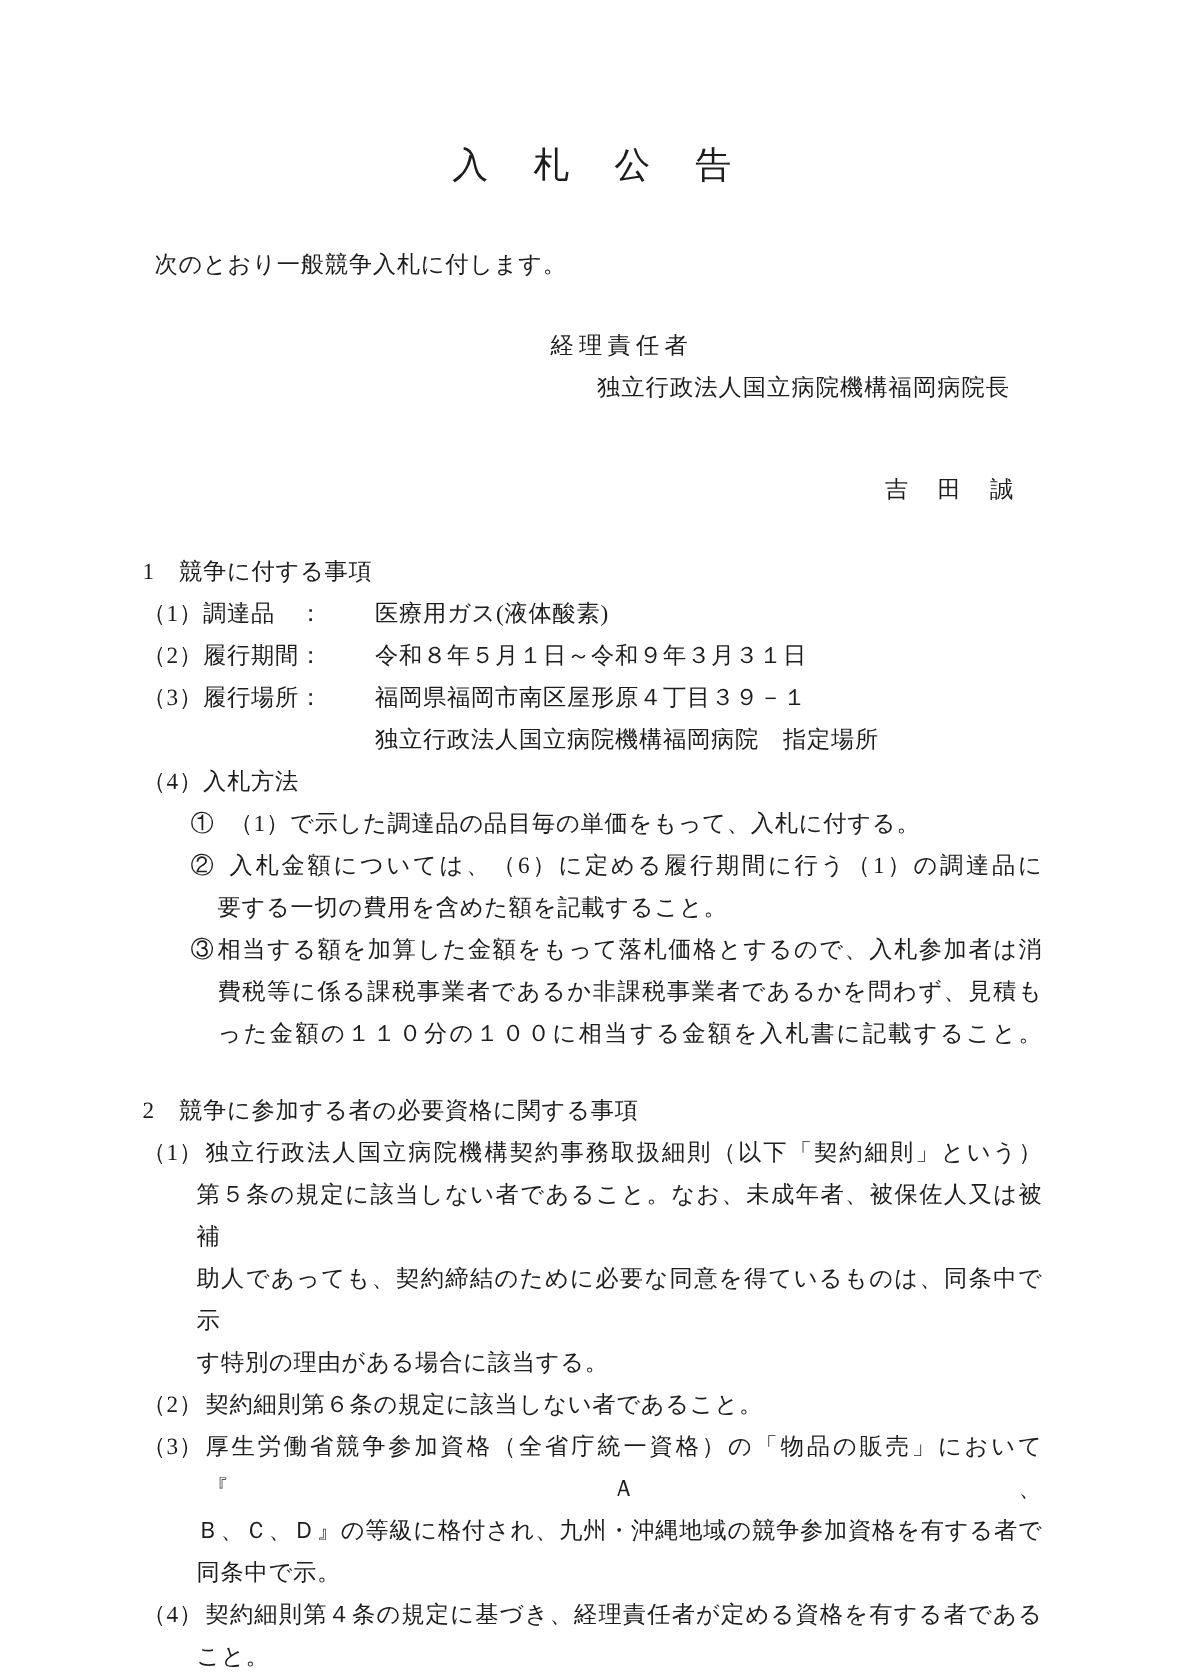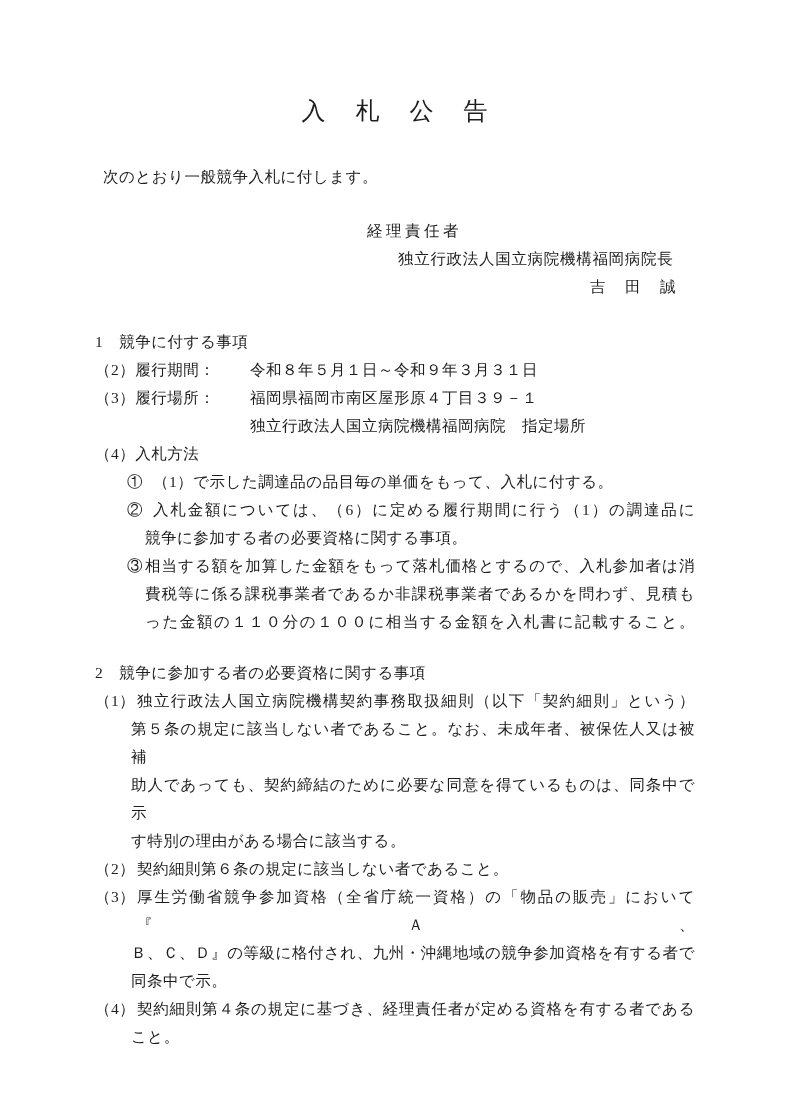--- a/index.html
+++ b/index.html
@@ -22,21 +22,21 @@
     font-weight:normal;
     text-align:center;
     letter-spacing:3px;
     line-height:28px;
   }
   .intro { margin:38px 0 0 6px; }
   .date  { margin:0 0 0 38px; }
   .sig { margin-top:26px; }
   .sig-role { margin-left:270px; letter-spacing:3.5px; }
   .sig-org  { margin-left:301px; letter-spacing:0.7px; }
-  .sig-name { margin-left:493px; letter-spacing:2px; }
+  .sig-name { margin-left:493px; letter-spacing:2px;margin-top:40px; }
   .h1 { margin:27px 0 0 -2px; }
   .h2 { margin:23px 0 0 -2px; }
   .kv { margin-left:-2px; }
   .kv-label { display:inline-block; width:155px; }
   .kv-cont { margin-left:153px; }
   .method { position:relative; padding-left:56px; }
   .method .marker { position:absolute; left:30px; top:0; }
   .method .cont { margin-left:-8px; }
   .req { position:relative; padding-left:40px; }
   .req .marker { position:absolute; left:-2px; top:0; }
@@ -55,39 +55,42 @@
   <div class="sig">
     <div class="sig-role">経理責任者</div>
     <div class="sig-org">独立行政法人国立病院機構福岡病院長</div>
     <div class="sig-name">吉　田　誠</div>
   </div>
 
   <div>
     <div class="h1">1　競争に付する事項</div>
 
     <div class="kv">
+      <span class="kv-label">（1）調達品　：</span><span>医療用ガス(液体酸素)</span>
+    </div>
+    <div class="kv">
       <span class="kv-label">（2）履行期間：</span><span>令和８年５月１日～令和９年３月３１日</span>
     </div>
     <div class="kv">
       <span class="kv-label">（3）履行場所：</span><span>福岡県福岡市南区屋形原４丁目３９－１</span>
     </div>
     <div class="kv-cont">独立行政法人国立病院機構福岡病院　指定場所</div>
     <div class="kv">
       <span class="kv-label">（4）入札方法</span>
     </div>
 
     <div class="method">
       <span class="marker">①</span>
       <div>（1）で示した調達品の品目毎の単価をもって、入札に付する。</div>
     </div>
 
     <div class="method">
       <span class="marker">②</span>
       <div class="j">入札金額については、（6）に定める履行期間に行う（1）の調達品に</div>
-      <div class="cont">競争に参加する者の必要資格に関する事項。</div>
+      <div class="cont">要する一切の費用を含めた額を記載すること。</div>
     </div>
 
     <div class="method">
       <span class="marker">③</span>
       <div class="cont j">相当する額を加算した金額をもって落札価格とするので、入札参加者は消</div>
       <div class="cont j">費税等に係る課税事業者であるか非課税事業者であるかを問わず、見積も</div>
       <div class="cont j">った金額の１１０分の１００に相当する金額を入札書に記載すること。</div>
     </div>
   </div>
 

